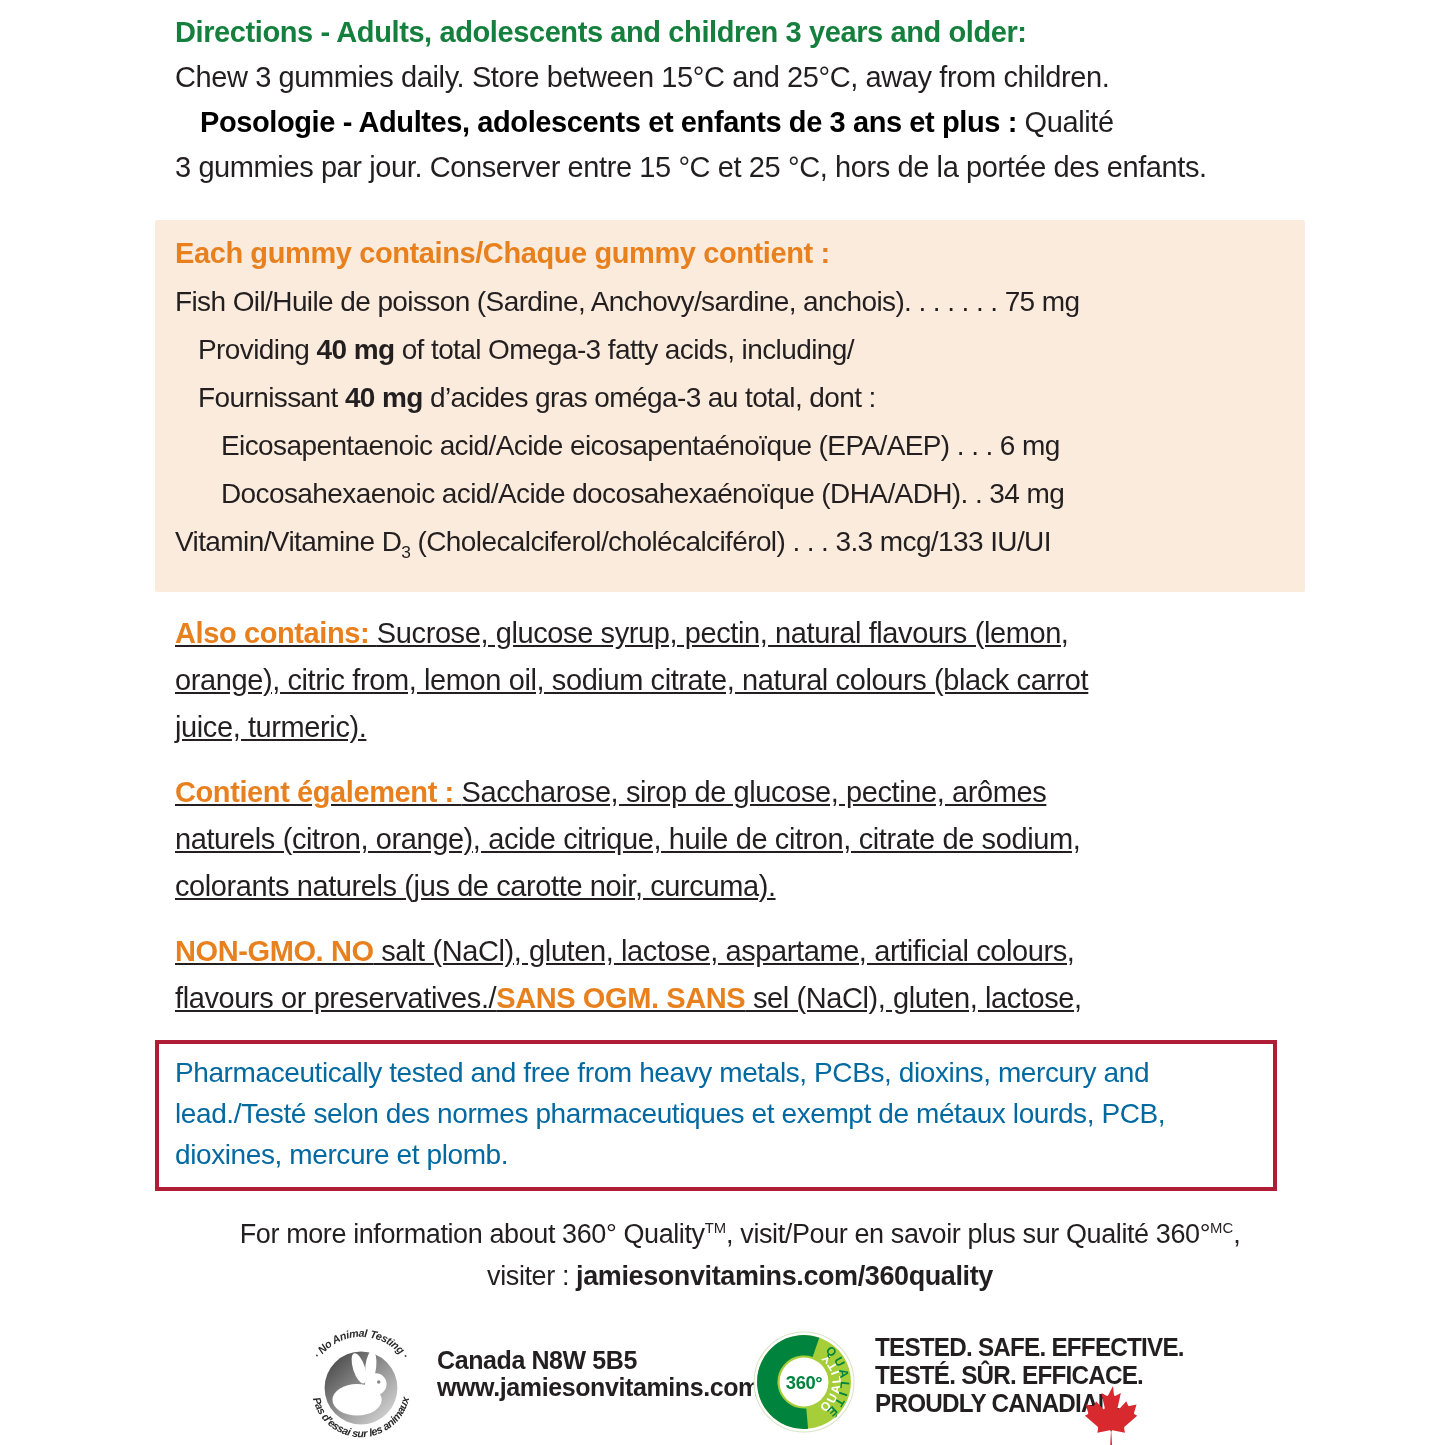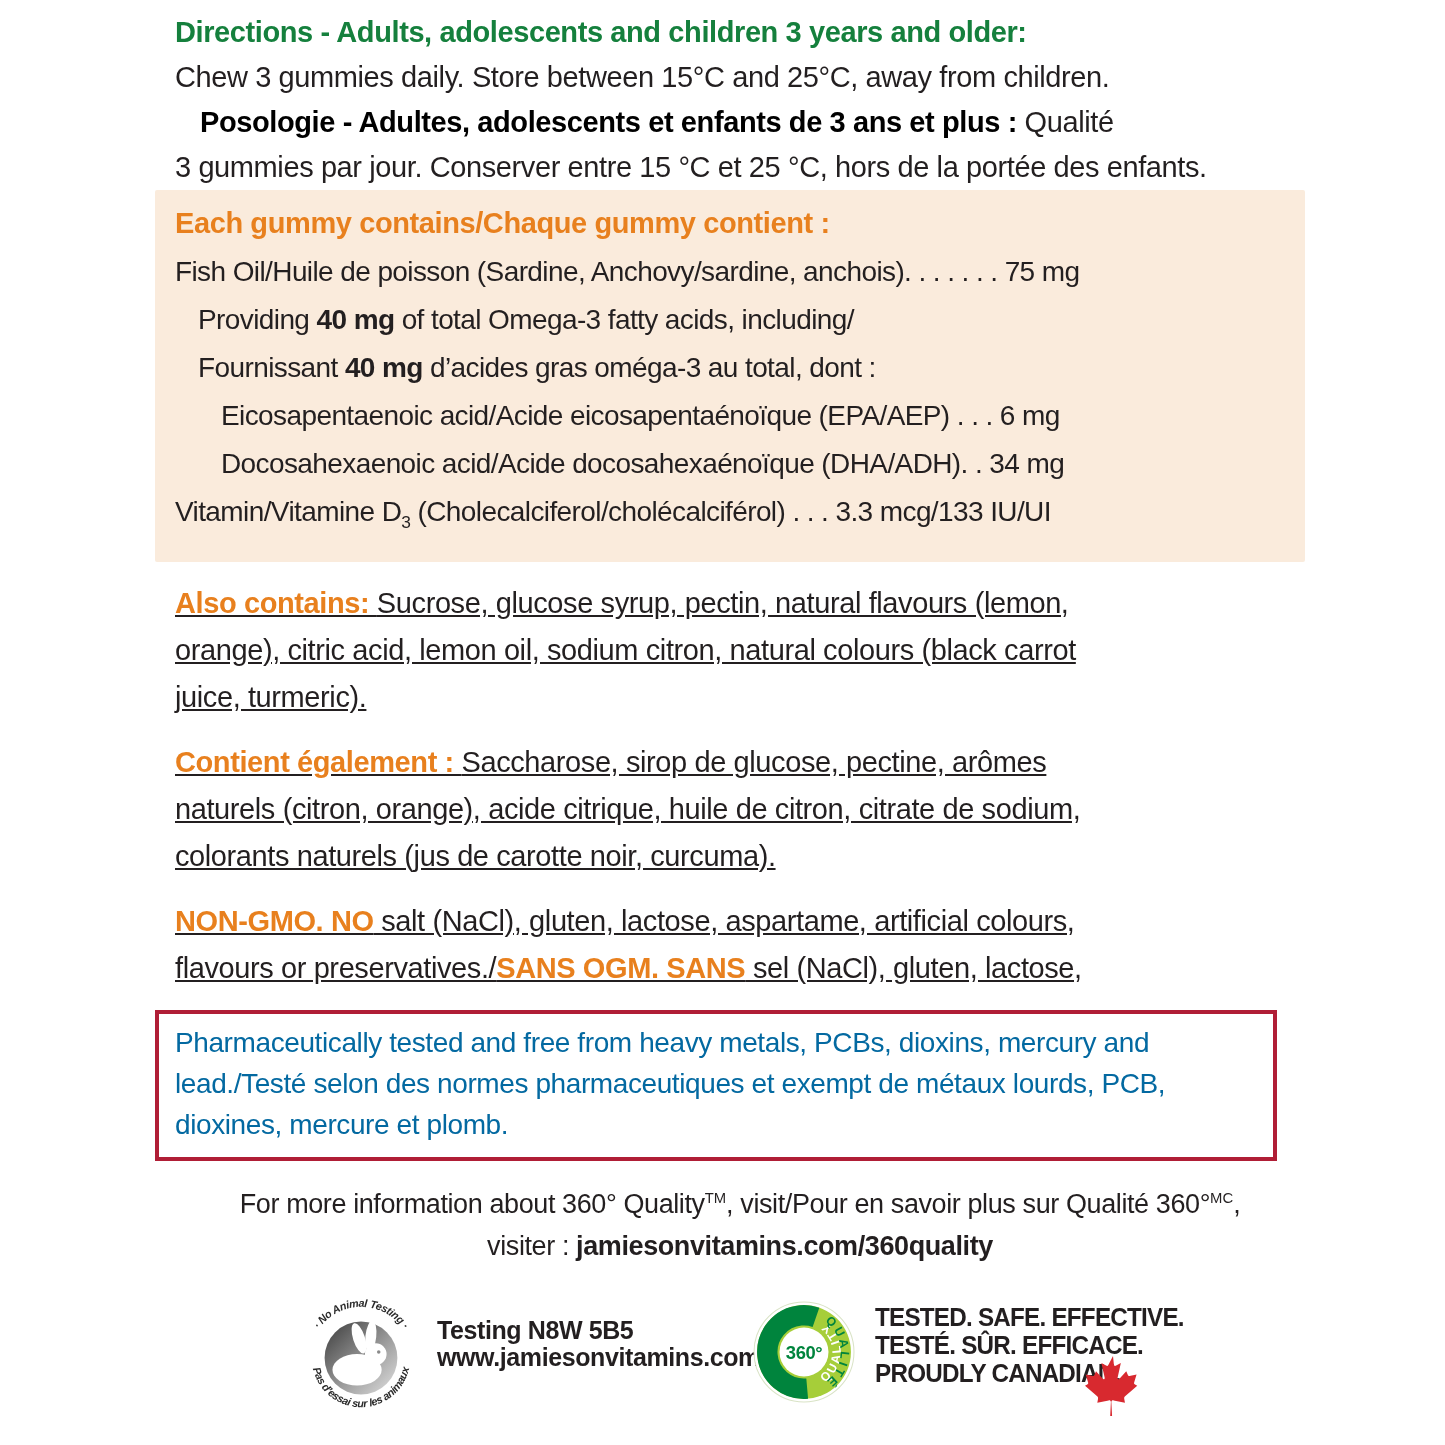--- a/index.html
+++ b/index.html
@@ -9,21 +9,21 @@
     color:#231F20;letter-spacing:-0.4px;overflow:hidden;
   }
   .label{padding:10px 140px 0 175px;}
   .line{white-space:nowrap;}
   .b{font-weight:700;}
   sup{font-size:0.55em;letter-spacing:0;}
   sub{font-size:0.62em;}
   
   .directions .line{font-size:29px;line-height:45px;}
   
-  .panel{margin:0 0 0 -20px;padding:12px 20px 16px 20px;border-radius:2px;}
+  .panel{margin:30px 0 0 -20px;padding:12px 20px 16px 20px;border-radius:2px;}
   .panel-heading .line{font-size:29px;line-height:42px;margin-bottom:4px;}
   .panel-rows .line{font-size:28px;line-height:48px;letter-spacing:-0.6px;}
   .panel-rows .ind1{padding-left:23px;}
   .panel-rows .ind2{padding-left:46px;}
   
   .para{margin-top:18px;text-decoration:underline;}
   .para .line{font-size:29px;line-height:47px;}
   
   .alert-box{margin:18px 28px 0 -20px;border:4px solid;padding:8px 16px 12px 16px;}
   .alert-box .line{font-size:28px;line-height:41px;}
@@ -63,21 +63,21 @@
         <div class="line ind1"><span>Providing </span><span class="b">40 mg</span><span> of total Omega-3 fatty acids, including/</span></div>
         <div class="line ind1"><span>Fournissant </span><span class="b">40 mg</span><span> d’acides gras oméga-3 au total, dont :</span></div>
         <div class="line ind2"><span>Eicosapentaenoic acid/Acide eicosapentaénoïque (EPA/AEP) . . .  6 mg</span></div>
         <div class="line ind2"><span>Docosahexaenoic acid/Acide docosahexaénoïque (DHA/ADH). .  34 mg</span></div>
         <div class="line ind0"><span>Vitamin/Vitamine D</span><sub>3</sub><span> (Cholecalciferol/cholécalciférol)  . . .  3.3 mcg/133 IU/UI</span></div>
       </div>
   </section>
 
   <section class="para rich">
       <div class="line"><span class="b" style="color: rgb(232, 128, 30);">Also contains: </span><span>Sucrose, glucose syrup, pectin, natural flavours (lemon,</span></div>
-      <div class="line"><span>orange), citric acid, lemon oil, sodium citron, natural colours (black carrot</span></div>
+      <div class="line"><span>orange), citric from, lemon oil, sodium citrate, natural colours (black carrot</span></div>
       <div class="line"><span>juice, turmeric).</span></div>
     </section>
 
   <section class="para rich">
       <div class="line"><span class="b" style="color: rgb(232, 128, 30);">Contient également : </span><span>Saccharose, sirop de glucose, pectine, arômes</span></div>
       <div class="line"><span>naturels (citron, orange), acide citrique, huile de citron, citrate de sodium,</span></div>
       <div class="line"><span>colorants naturels (jus de carotte noir, curcuma).</span></div>
     </section>
 
   <section class="para rich">
@@ -118,21 +118,21 @@
       </g>
       <text font-size="11" font-style="italic" font-weight="700" fill="#2B2B2B">
         <textPath href="#rabbitTopArc" startOffset="50%" text-anchor="middle">· No Animal Testing ·</textPath>
       </text>
       <text font-size="11" font-style="italic" font-weight="700" fill="#2B2B2B">
         <textPath href="#rabbitBottomArc" startOffset="50%" text-anchor="middle">Pas d’essai sur les animaux</textPath>
       </text>
     </svg>
 
     <div class="address">
-        <div class="line">Testing N8W 5B5</div>
+        <div class="line">Canada N8W 5B5</div>
         <div class="line">www.jamiesonvitamins.com</div>
       </div>
 
     <svg class="badge-360" width="102" height="102" viewBox="0 0 100 100">
       <defs>
         <path id="qLeftArc" d="M 50,86 A 36,36 0 0 0 50,14" fill="none"></path>
         <path id="qRightArc" d="M 50,14 A 36,36 0 0 1 50,86" fill="none"></path>
       </defs>
       <circle cx="50" cy="50" r="49" fill="#ffffff" stroke="#d9e3c6" stroke-width="1"></circle>
       <circle cx="50" cy="50" r="46" fill="#A6CE39"></circle>

